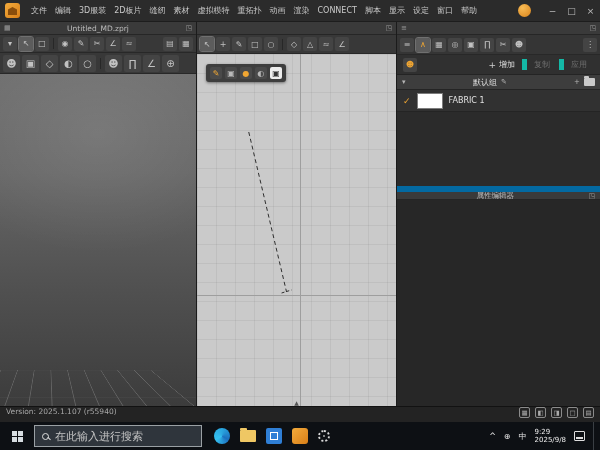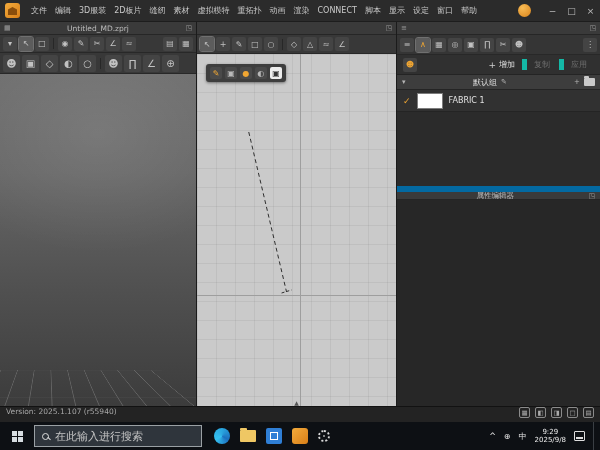--- a/index.html
+++ b/index.html
@@ -125,21 +125,21 @@
 .ti.folder::before{content:"";position:absolute;top:-2px;left:0;width:7px;height:2px;
   background:#efc764;border-radius:1px 1px 0 0}
 .ti.store{background:#2f7fd6;border-radius:2px}
 .ti.store::after{content:"";width:6px;height:6px;border:1px solid #fff}
 .ti.md{border-radius:3px;background:linear-gradient(135deg,#f3ab3c,#d97f18)}
 .ti.gear{width:12px;height:12px;border:2px dotted #d9d9d9;border-radius:50%;position:relative}
 .ti.gear::after{content:"";position:absolute;inset:3px;border:1px solid #d9d9d9;border-radius:50%}
 .tray{margin-left:auto;display:flex;align-items:center;gap:8px;padding-right:3px}
 .tray-txt{font-size:8px;color:#e6e6e6}
 .tray-ic{font-size:8px;color:#e6e6e6}
-.clock{font-size:7px;color:#ededed;text-align:center;line-height:8.5px;white-space:nowrap}
+.clock{font-size:7px;color:#ededed;text-align:left;line-height:8.5px;white-space:nowrap}
 .notif{width:11px;height:10px;border:1px solid #ddd;border-radius:1px;position:relative}
 .notif::after{content:"";position:absolute;left:1px;right:1px;bottom:1px;height:2px;background:#ddd}
 .show-desktop{width:4px;border-left:1px solid #3a3f44;height:100%}
 </style>
 </head>
 <body>
 
 <div class="screen">
 
   <div class="titlebar">

